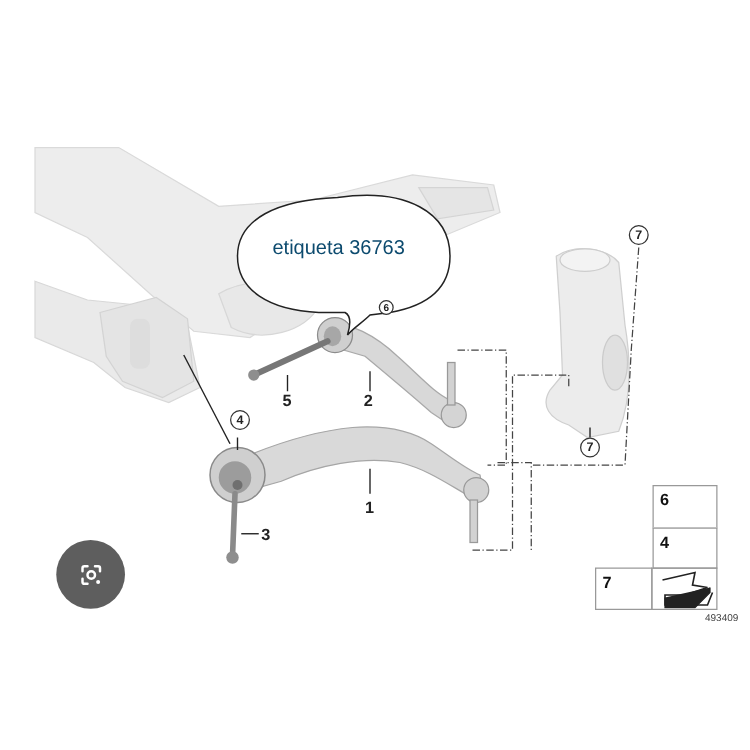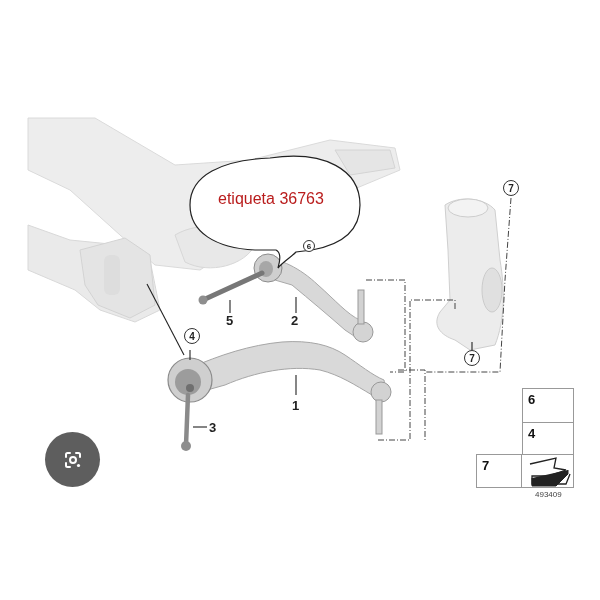--- a/index.html
+++ b/index.html
@@ -1,24 +1,24 @@
 <!DOCTYPE html>
 <html><head>
   <meta charset="utf-8">
   <style>
     html, body { margin: 0; padding: 0; }
     body { width: 600px; height: 600px; background: #ffffff; position: relative; overflow: hidden; font-family: "Liberation Sans", sans-serif; }
     .diagram { position: absolute; left: 0; top: 0; width: 600px; height: 600px; }
     .callout-num { position: absolute; font-family: "Liberation Sans", sans-serif; font-weight: bold; font-size: 13px; color: #222; }
     .circle-num { position: absolute; width: 16px; height: 16px; border: 1.5px solid #333; border-radius: 50%; background: #fff; font-weight: bold; font-size: 10px; color: #222; display: flex; align-items: center; justify-content: center; box-sizing: border-box; font-family: "Liberation Sans", sans-serif; }
-    .bubble-text { position: absolute; left: 218px; top: 190px; font-size: 16px; color: #b91c1c; font-family: "Liberation Sans", sans-serif; }
+    .bubble-text { position: absolute; left: 218px; top: 190px; font-size: 16px; color: #0c4a6e; font-family: "Liberation Sans", sans-serif; }
     .lens-btn { position: absolute; left: 45px; top: 432px; width: 55px; height: 55px; border-radius: 50%; background: #5e5e5e; cursor: pointer; display: flex; align-items: center; justify-content: center; }
     .legend-box { position: absolute; border: 1px solid #999; background: #fff; box-sizing: border-box; }
     .legend-num { position: absolute; font-weight: bold; font-size: 13px; color: #111; }
-    .ref-num { position: absolute; left: 535px; top: 490px; font-size: 8px; color: #444; }
+    .ref-num { position: absolute; left: 564px; top: 490px; font-size: 8px; color: #444; }
   </style>
 </head>
 <body>
 
 <svg class="diagram" viewBox="0 0 600 600" xmlns="http://www.w3.org/2000/svg">
 
   <g opacity="0.9">
     <path d="M28 118 L95 118 L175 165 L250 160 L330 140 L395 148 L400 170 L340 195 L260 215 L230 250 L200 270 L155 265 L120 235 L70 190 L28 170 Z" fill="#ececec" stroke="#d6d6d6" stroke-width="1"></path>
     <path d="M28 225 L70 240 L120 245 L150 260 L160 310 L135 322 L100 310 L75 290 L28 270 Z" fill="#e8e8e8" stroke="#d4d4d4" stroke-width="1"></path>
     <path d="M80 250 L125 238 L150 255 L155 305 L130 318 L98 305 L85 285 Z" fill="#e2e2e2" stroke="#cfcfcf"></path>

